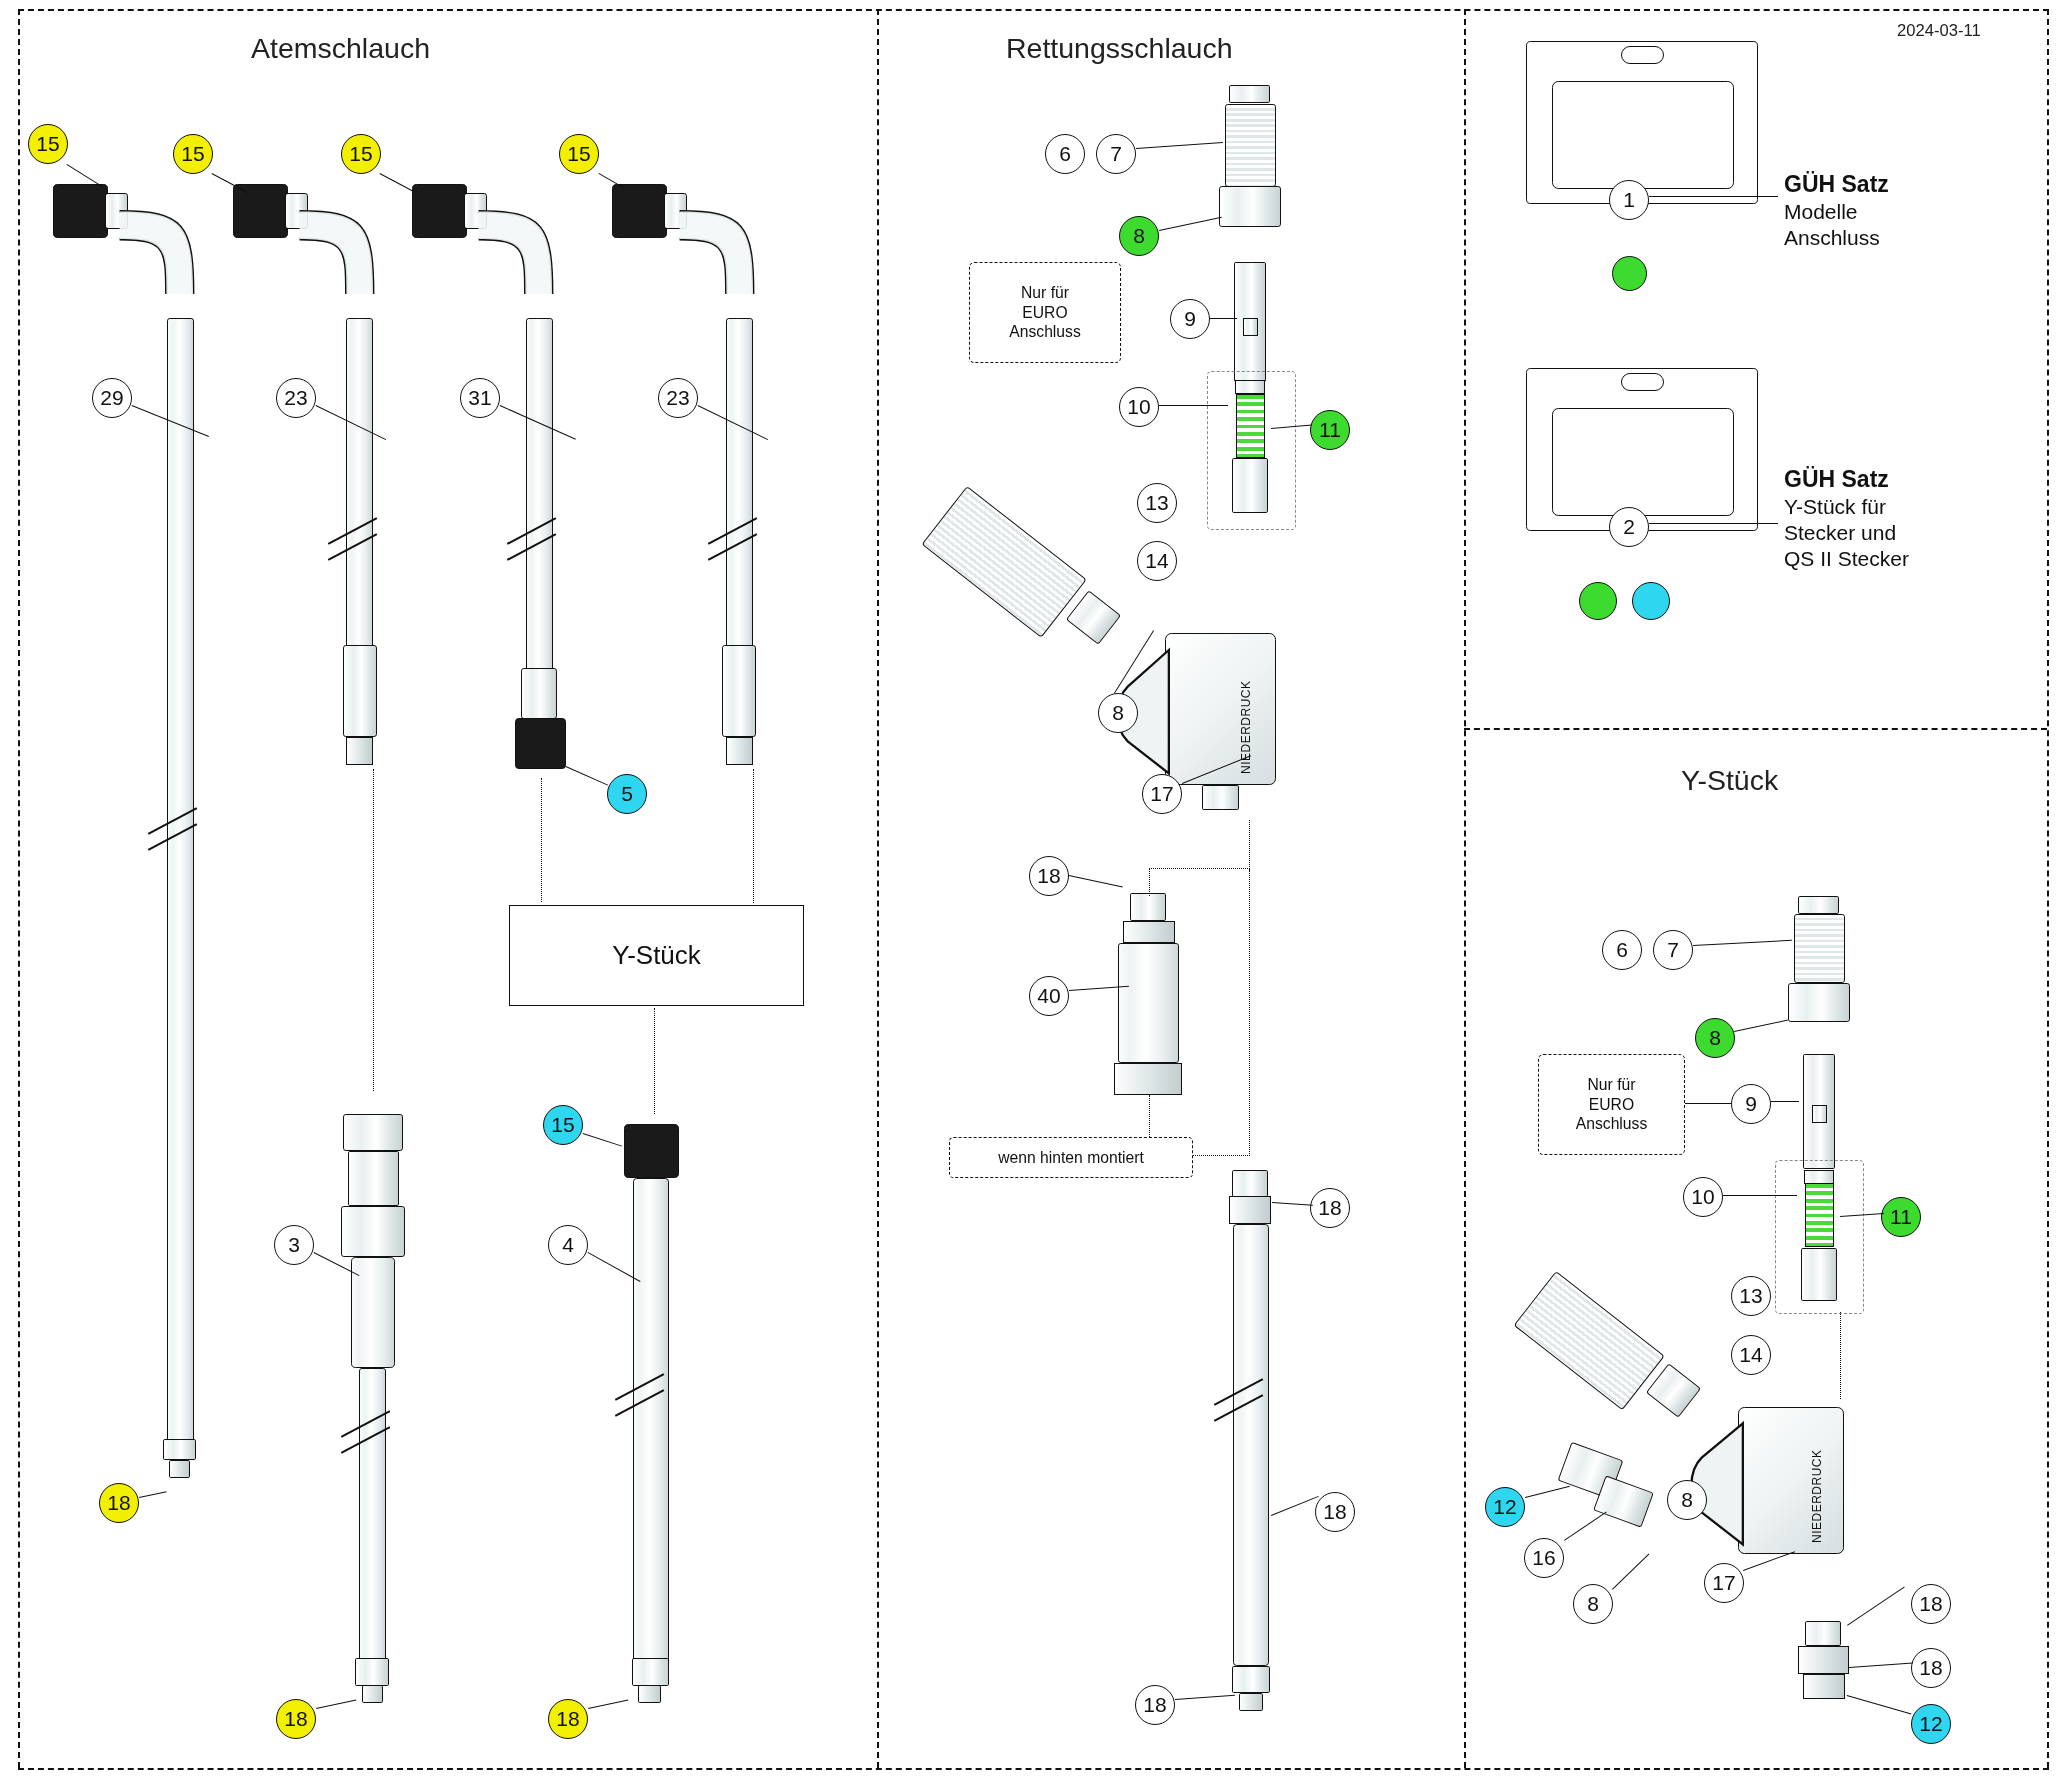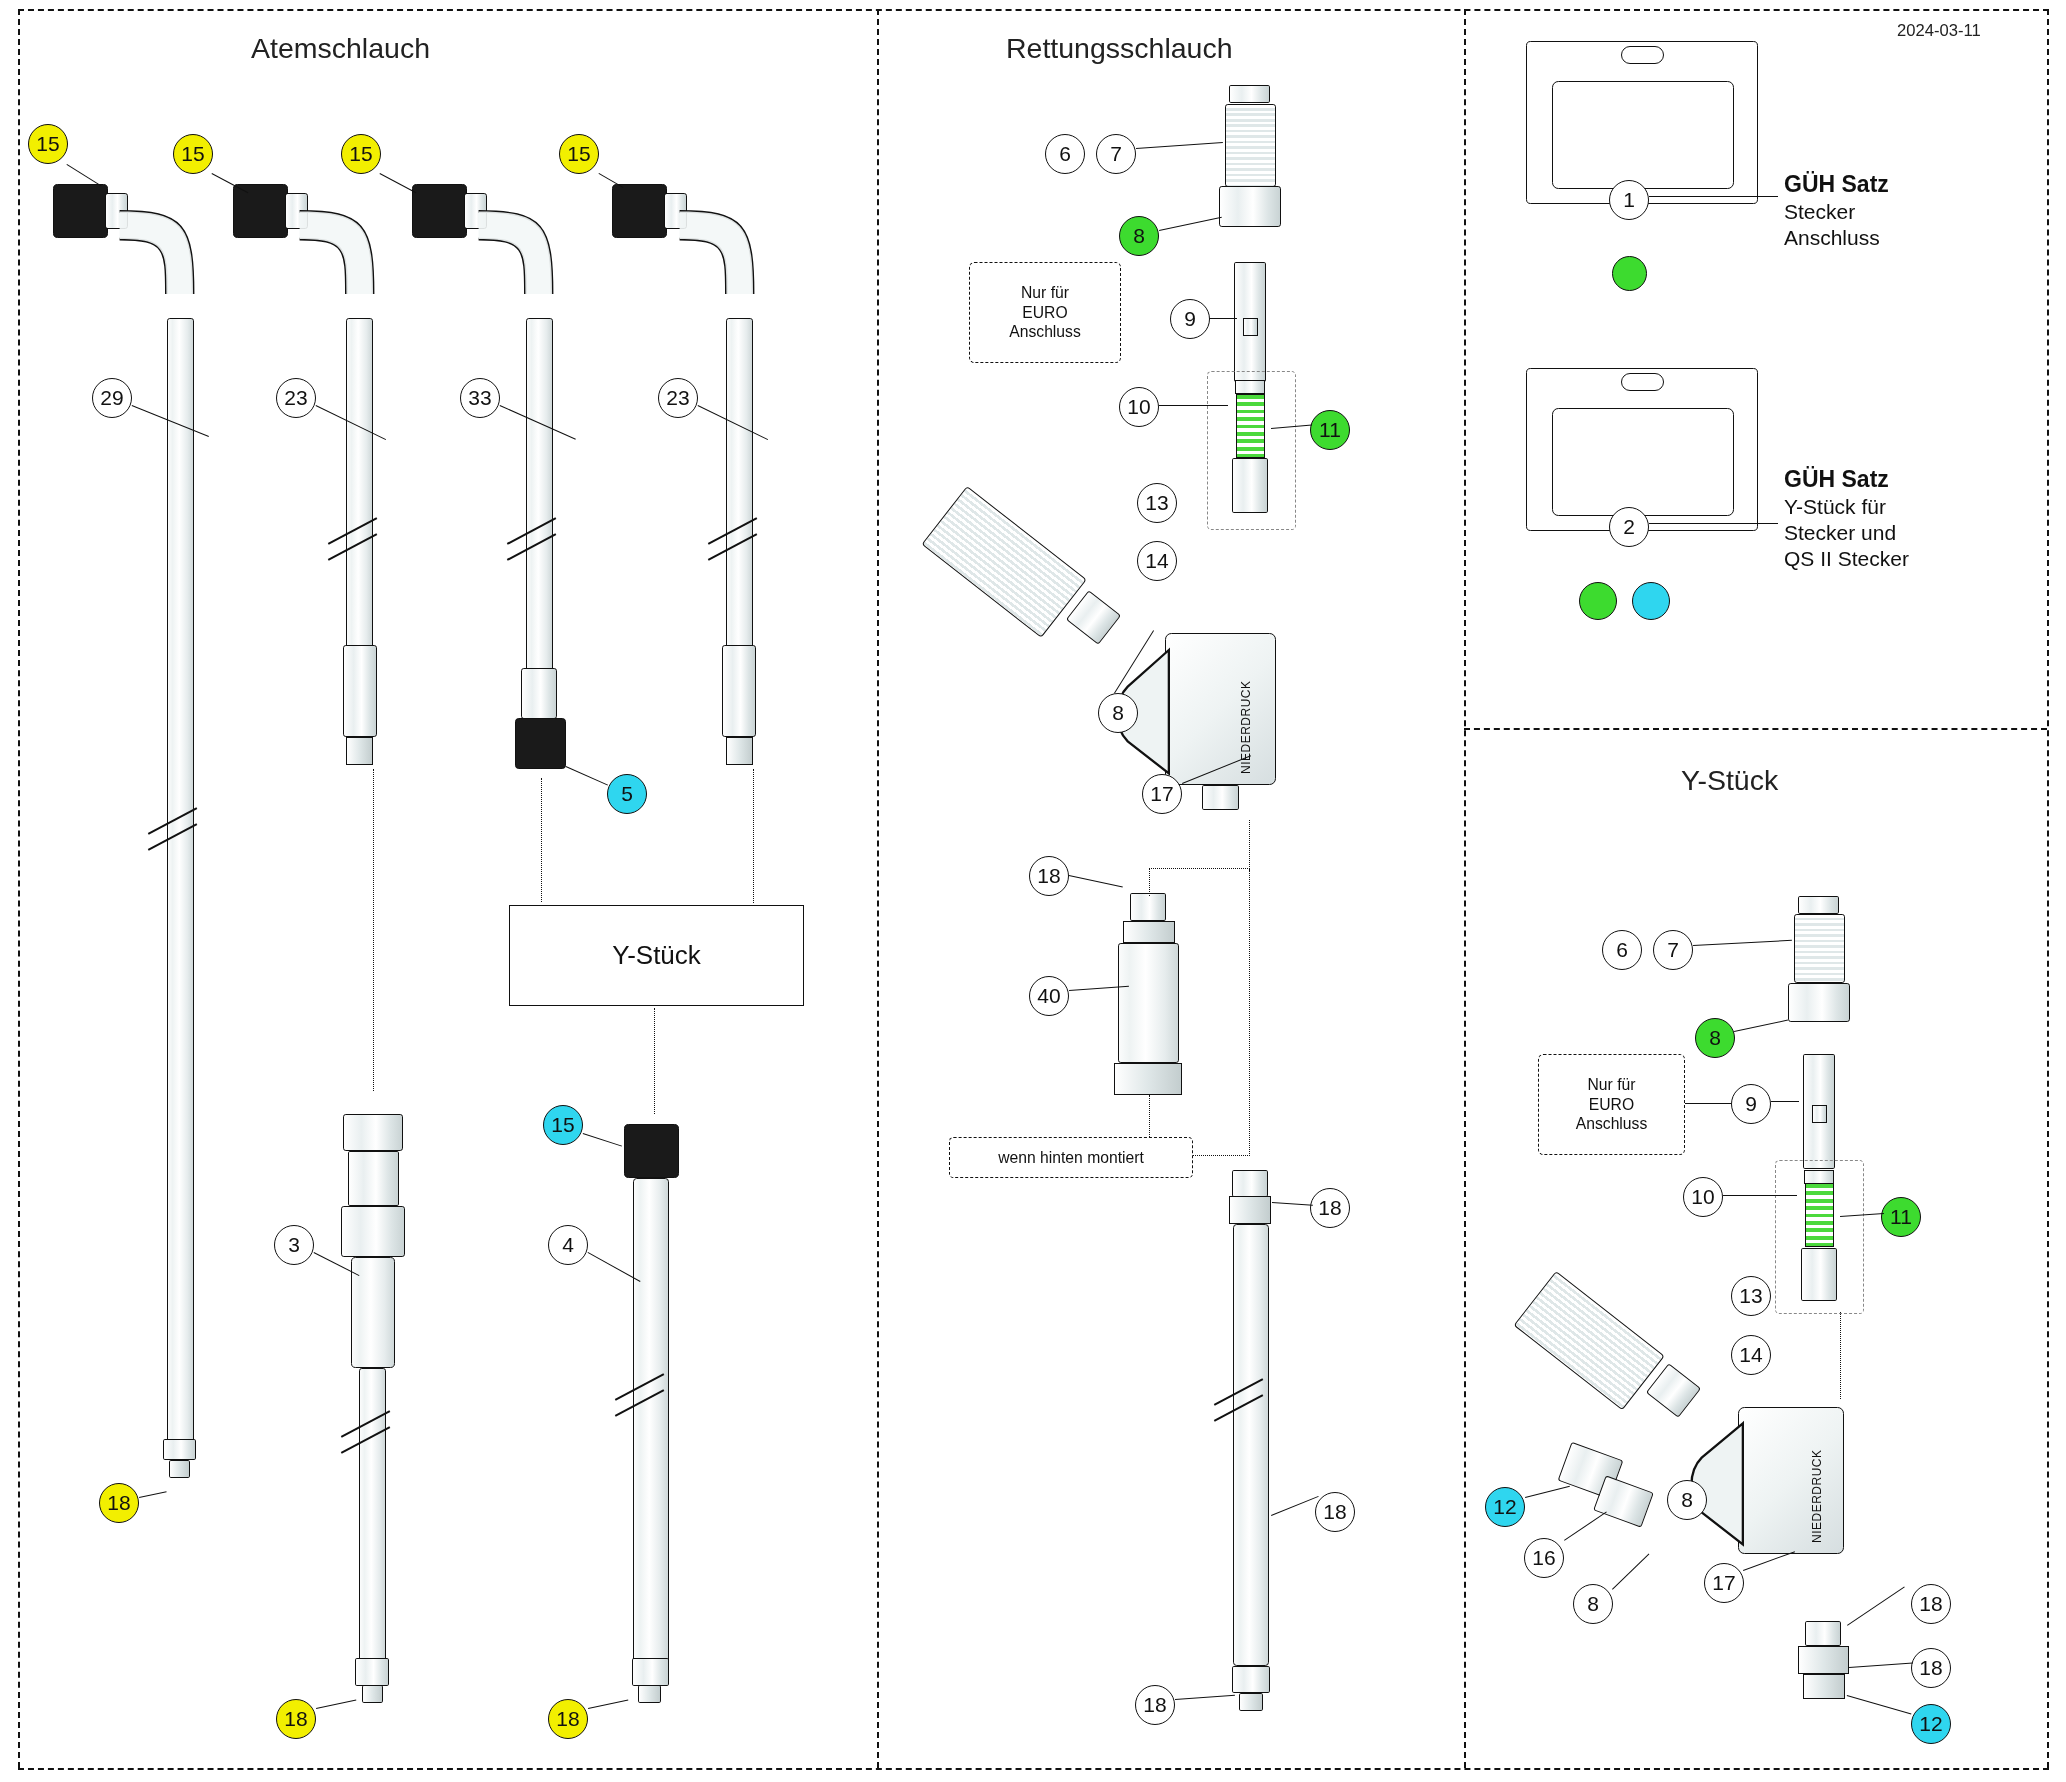--- a/index.html
+++ b/index.html
@@ -137,21 +137,21 @@
   <div class="bal yellow md" style="left:559px;top:134px;">15</div>
   <div class="lead" style="left:67px;top:164px;width:41px;transform:rotate(32deg);"></div>
   <div class="lead" style="left:212px;top:173px;width:41px;transform:rotate(28deg);"></div>
   <div class="lead" style="left:380px;top:173px;width:41px;transform:rotate(28deg);"></div>
   <div class="lead" style="left:599px;top:173px;width:28px;transform:rotate(30deg);"></div>
 
   <div class="bal md" style="left:92px;top:378px;">29</div>
   <div class="lead" style="left:132px;top:405px;width:83px;transform:rotate(22deg);"></div>
   <div class="bal md" style="left:276px;top:378px;">23</div>
   <div class="lead" style="left:316px;top:405px;width:78px;transform:rotate(26deg);"></div>
-  <div class="bal md" style="left:460px;top:378px;">33</div>
+  <div class="bal md" style="left:460px;top:378px;">31</div>
   <div class="lead" style="left:500px;top:405px;width:83px;transform:rotate(24deg);"></div>
   <div class="bal md" style="left:658px;top:378px;">23</div>
   <div class="lead" style="left:698px;top:405px;width:78px;transform:rotate(26deg);"></div>
 
   <div class="bal cyan md" style="left:607px;top:774px;">5</div>
   <div class="lead" style="left:566px;top:766px;width:46px;transform:rotate(24deg);"></div>
 
   <div class="boxlbl" style="left:509px;top:905px;width:295px;height:101px;">Y-Stück</div>
 
   <div class="dot" style="left:373px;top:769px;height:322px;"></div>
@@ -268,21 +268,21 @@
   <div class="lead" style="left:1175px;top:1699px;width:60px;transform:rotate(-4deg);"></div>
 
   <div class="bag" style="left:1526px;top:41px;width:230px;height:161px;"></div>
   <div class="baghole" style="left:1621px;top:46px;width:41px;height:15.7px;"></div>
   <div class="bagin" style="left:1552px;top:81px;width:180px;height:106px;"></div>
   <div class="bal md" style="left:1609px;top:180px;">1</div>
   <div class="dotc" style="left:1612px;top:256px;width:33px;height:33px;background:#3ddb2f;"></div>
   <div class="lead" style="left:1649px;top:196px;width:129px;"></div>
   <div class="bagtxt" style="left:1784px;top:170px;">
     <b>GÜH Satz</b>
-    <div>Stecker</div>
+    <div>Modelle</div>
     <div>Anschluss</div>
   </div>
 
   <div class="bag" style="left:1526px;top:368px;width:230px;height:161px;"></div>
   <div class="baghole" style="left:1621px;top:373px;width:41px;height:15.7px;"></div>
   <div class="bagin" style="left:1552px;top:408px;width:180px;height:106px;"></div>
   <div class="bal md" style="left:1609px;top:507px;">2</div>
   <div class="dotc" style="left:1579px;top:582px;width:36px;height:36px;background:#3ddb2f;"></div>
   <div class="dotc" style="left:1632px;top:582px;width:36px;height:36px;background:#2fd6ef;"></div>
   <div class="lead" style="left:1649px;top:523px;width:129px;"></div>

